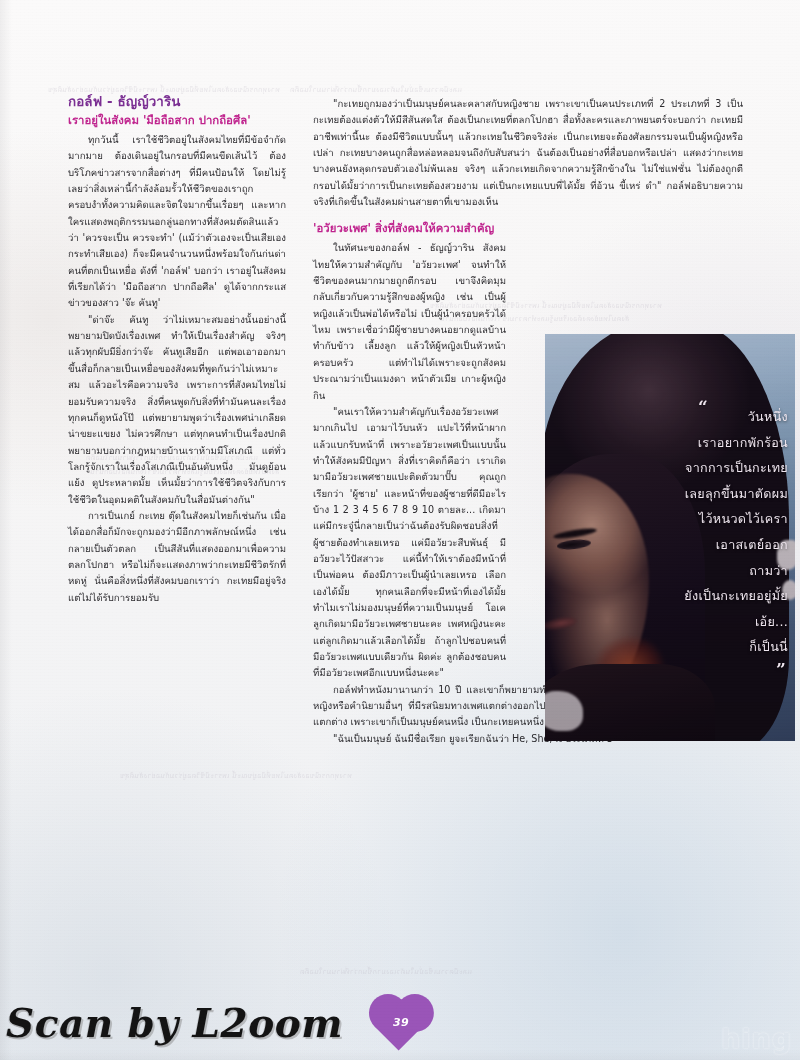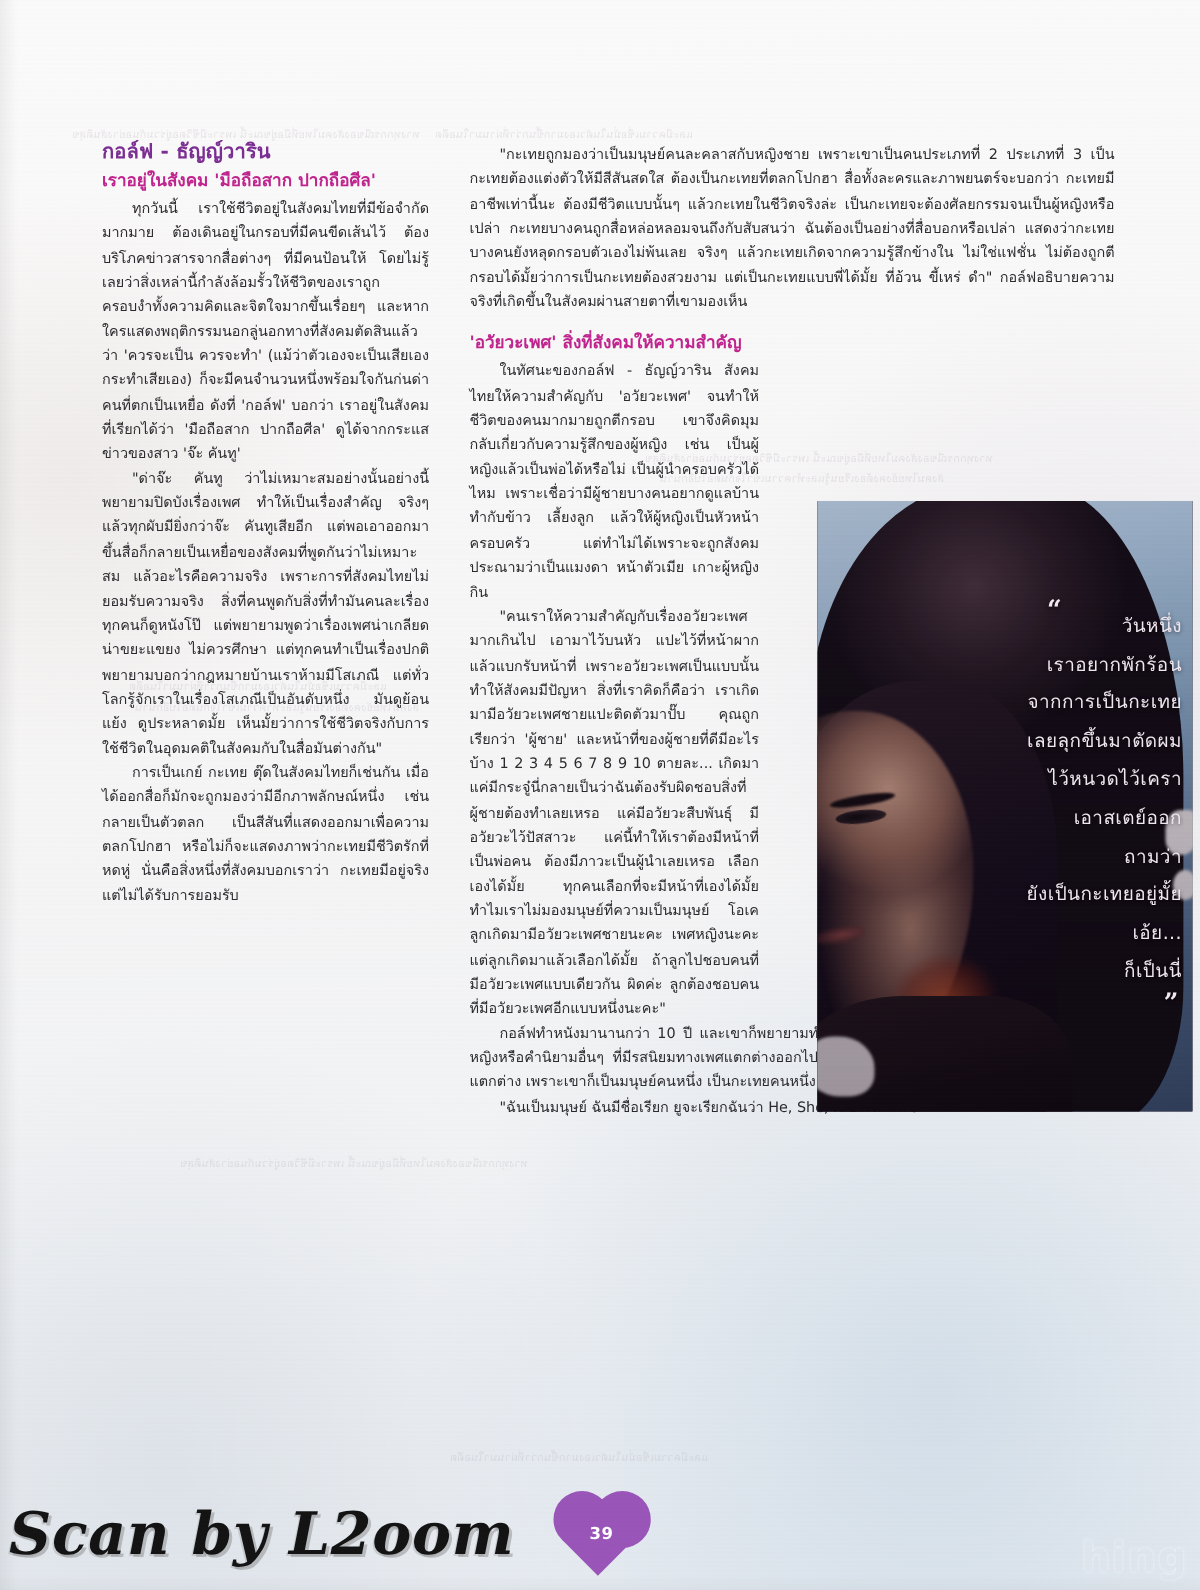--- a/index.html
+++ b/index.html
@@ -195,21 +195,21 @@
   }
   #quote .qline{display:block;white-space:nowrap;}
   .qmark{
     color:#f0e7f0;font-size:17px;font-weight:bold;line-height:10px;
     font-family:"DejaVu Serif","Liberation Serif",serif;
   }
   #qopen{position:absolute;left:98px;top:-2px;}
   #qclose{position:absolute;right:2px;bottom:-14px;}
 
   
-  #heartWrap{position:absolute;left:378px;top:1006px;width:46px;height:42px;}
+  #heartWrap{position:absolute;left:378px;top:1006px;width:46px;height:42px;font-style:italic;}
   #heart{
     position:absolute;left:3px;top:2px;width:38px;height:34px;
     background:#9a55b8;
     transform:rotate(-45deg);
     border-radius:0 0 4px 0;
   }
   #heart:before,#heart:after{
     content:"";position:absolute;width:38px;height:38px;background:#9a55b8;border-radius:50%;
   }
   #heart:before{top:-19px;left:0;}

